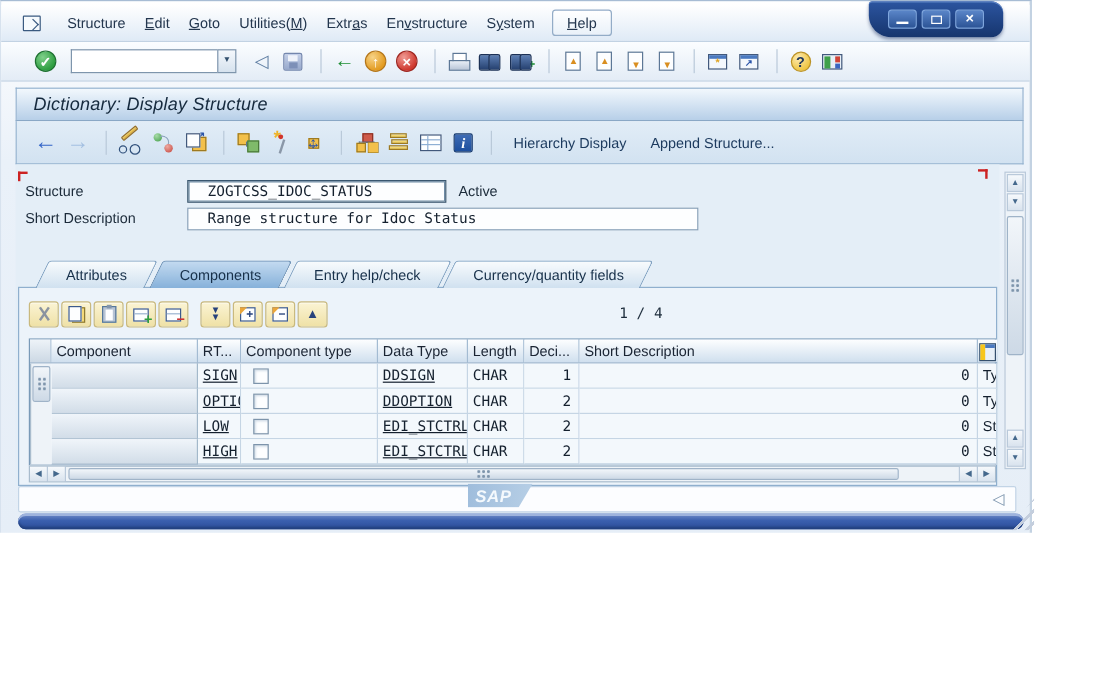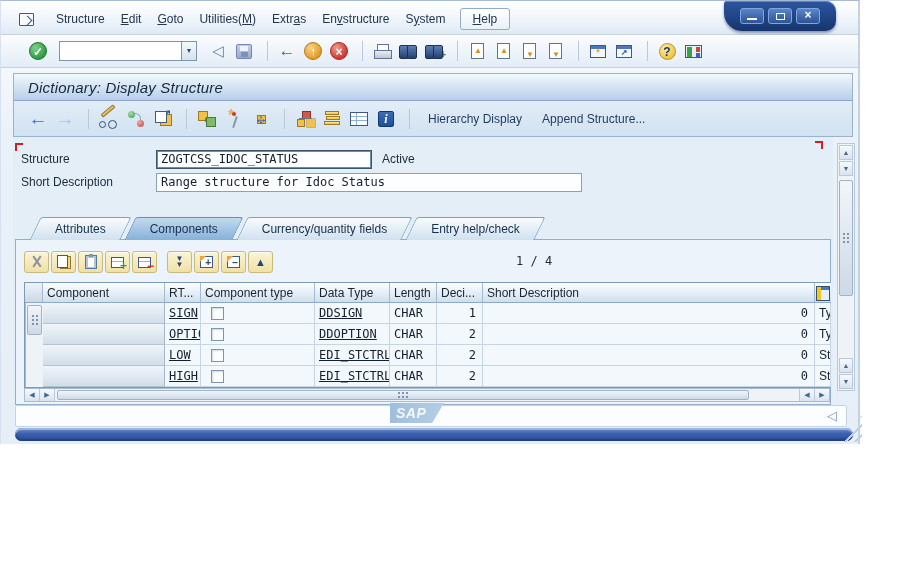--- a/index.html
+++ b/index.html
@@ -141,21 +141,21 @@
   
   .screen { position:absolute; left:12px; top:136px; width:820px; height:268px; background:#e4eef7; }
   .redcorner { position:absolute; width:8px; height:8px; }
   .rc-tl { border-left:2px solid #cc2222; border-top:2px solid #cc2222; }
   .rc-tr { border-right:2px solid #cc2222; border-top:2px solid #cc2222; }
   .rc-bl { border-left:2px solid #cc2222; border-bottom:2px solid #cc2222; }
   .rc-br { border-right:2px solid #cc2222; border-bottom:2px solid #cc2222; }
 
   .formrow { position:absolute; left:8px; height:20px; display:flex; align-items:center; }
   .flabel { font-size:12px; color:#1c2b3a; width:135px; }
-  .ffield { height:19px; background:#fdfeff; border:1px solid #88a0b8; font-family:"DejaVu Sans Mono",monospace; font-size:12px; color:#14202e; padding:1px 4px; display:flex; align-items:center; }
+  .ffield { height:19px; background:#fdfeff; border:1px solid #88a0b8; font-family:"DejaVu Sans Mono",monospace; font-size:12px; color:#14202e; padding:1px 16px; display:flex; align-items:center; }
   .ffield.focus { border:1px solid #39566f; box-shadow:0 0 0 1px #6f8ca6 inset; }
   .fstatic { font-size:12px; color:#1c2b3a; margin-left:10px; }
 
   
   .tabs { position:absolute; left:22px; top:80px; height:23px; display:flex; z-index:3; }
   .tab { position:relative; height:23px; padding:0 20px; margin-right:4px; font-size:12px; color:#17304a; display:flex; align-items:center; }
   .tab .bg { position:absolute; left:0; right:0; top:0; bottom:0; transform:skewX(-26deg); border:1px solid #7fa0c0; border-bottom:none; border-radius:3px 3px 0 0; background:linear-gradient(#f8fbfd,#d0e1f0); }
   .tab.active .bg { background:linear-gradient(#c3daf0,#86b1da); border-color:#6a8fb4; }
   .tab span { position:relative; z-index:1; }
 
@@ -442,25 +442,25 @@
       <div class="tab">
           <div class="bg"></div>
           <span>Attributes</span>
         </div>
       <div class="tab active">
           <div class="bg"></div>
           <span>Components</span>
         </div>
       <div class="tab">
           <div class="bg"></div>
-          <span>Currency/quantity fields</span>
+          <span>Entry help/check</span>
         </div>
       <div class="tab">
           <div class="bg"></div>
-          <span>Entry help/check</span>
+          <span>Currency/quantity fields</span>
         </div>
     </div>
 
     <div class="panel">
 
       <div class="gridtb">
         <div class="gbtn">
             <div class="scis"></div>
           </div>
         <div class="gbtn">

